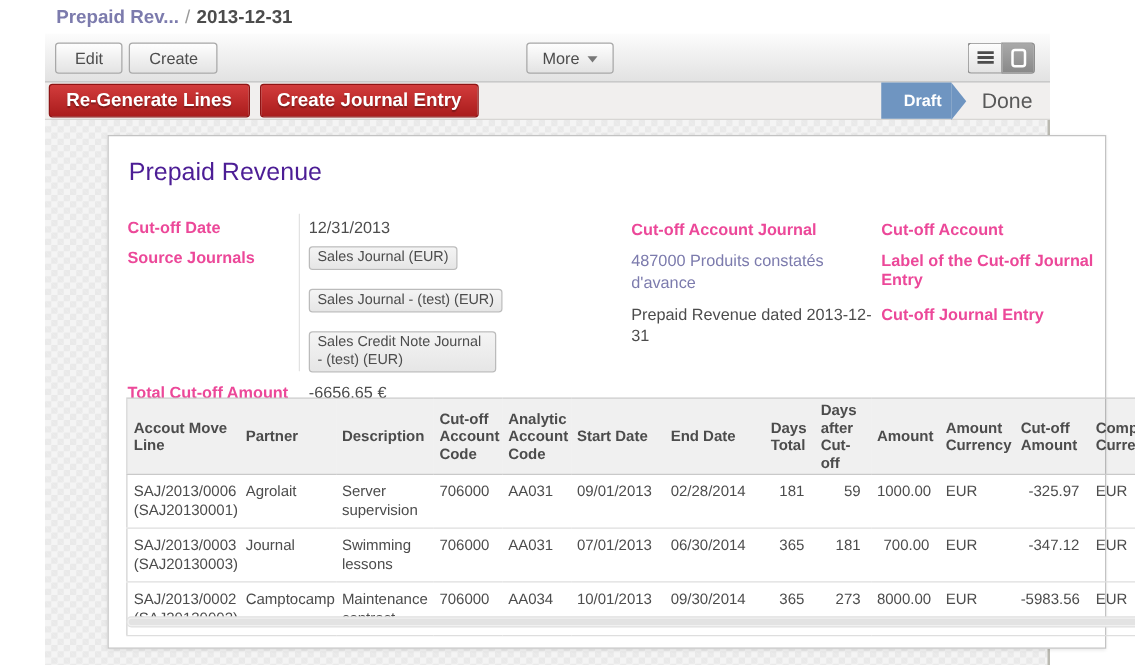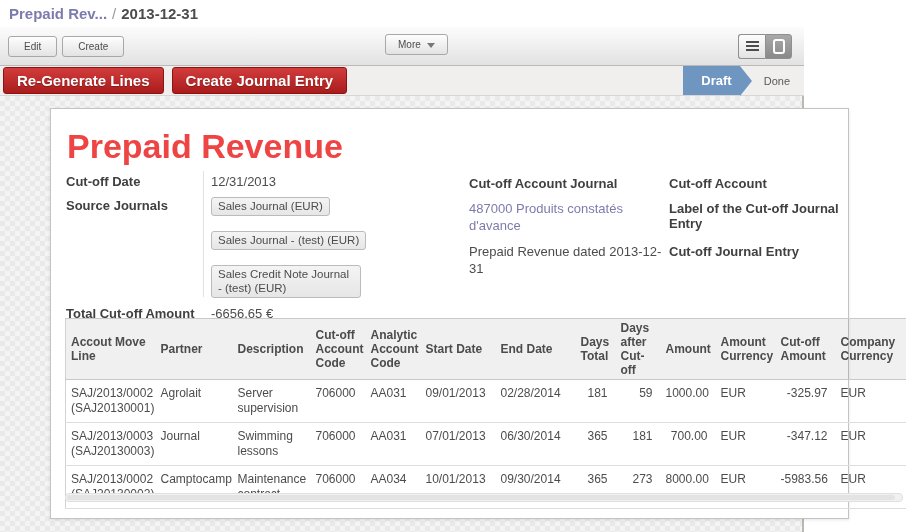--- a/index.html
+++ b/index.html
@@ -1,61 +1,61 @@
 <!DOCTYPE html>
 <html><head>
 <meta charset="utf-8">
 <style>
   * { margin:0; padding:0; box-sizing:border-box; }
   html,body { width:908px; height:532px; overflow:hidden; }
   body { font-family:"Liberation Sans","DejaVu Sans",sans-serif; color:#4c4c4c; background:#fff; }
-  .page { position:relative; width:804px; height:532px; }
+  .page { position:relative; width:804px; height:532px;margin-left:36px; }
 
   
   .breadcrumb-bar { height:27px; background:#fff; display:flex; align-items:center; padding-left:9px; font-size:15px; font-weight:bold; }
   .bc-parent { color:#7c7bad; cursor:pointer; }
   .bc-sep { color:#999; font-weight:normal; margin:0 5px; }
   .bc-current { color:#4c4c4c; }
 
   
   .toolbar { position:relative; height:39px; background:linear-gradient(to bottom,#fcfcfc,#e2e2e2); border-bottom:1px solid #b9b9b9; display:flex; align-items:center; padding:0 12px 0 8px; }
-  .btn { font-family:inherit; font-size:10px; color:#4c4c4c; background:linear-gradient(to bottom,#fefefe,#e3e3e3); border:1px solid #a8a8a8; border-radius:3px; padding:4px 15px; cursor:pointer; }
+  .btn { font-family:inherit; font-size:13px; color:#4c4c4c; background:linear-gradient(to bottom,#fefefe,#e3e3e3); border:1px solid #a8a8a8; border-radius:3px; padding:4px 15px; cursor:pointer; }
   .toolbar .btn + .btn { margin-left:5px; }
   .btn-more { position:absolute; left:380px; top:7px; padding:4px 12px; }
   .caret { display:inline-block; width:0; height:0; border-left:4px solid transparent; border-right:4px solid transparent; border-top:5px solid #777; margin-left:6px; vertical-align:middle; }
   .switcher { margin-left:auto; display:flex; }
   .sw-btn { width:27px; height:25px; border:1px solid #8f8f8f; display:flex; align-items:center; justify-content:center; cursor:pointer; }
   .sw-list { background:linear-gradient(to bottom,#fdfdfd,#e3e3e3); border-radius:3px 0 0 3px; border-right:none; }
   .sw-form { background:linear-gradient(to bottom,#a9a9a9,#898989); border-radius:0 3px 3px 0; }
   .icon-list-glyph { width:13px; height:10px; background:repeating-linear-gradient(to bottom,#4c4c4c 0 2px,transparent 2px 4px); }
   .icon-form-glyph { width:12px; height:15px; border:2px solid #fff; border-radius:3px; background:transparent; }
 
   
   .action-bar { height:30px; background:#f1efee; border-bottom:1px solid #d8d6d4; display:flex; align-items:center; padding-left:3px; }
   .btn-red { font-family:inherit; font-size:15px; font-weight:bold; color:#fff; background:linear-gradient(to bottom,#d23c3c,#aa1c1c); border:1px solid #8e1414; border-radius:3px; padding:4px 13px; margin-right:8px; cursor:pointer; text-shadow:0 1px 1px rgba(0,0,0,.3); }
   .statusbar { margin-left:auto; height:100%; display:flex; align-items:stretch; }
   .step-current { position:relative; background:#6f95c1; color:#fff; font-size:13px; font-weight:bold; display:flex; align-items:center; padding:0 8px 0 18px; margin-right:14px; }
   .step-current::after { content:""; position:absolute; right:-12px; top:0; width:0; height:0; border-top:15px solid transparent; border-bottom:15px solid transparent; border-left:12px solid #6f95c1; }
-  .step-next { color:#595959; font-size:11px; display:flex; align-items:center; padding:0 14px 0 10px; }
+  .step-next { color:#595959; font-size:17px; display:flex; align-items:center; padding:0 14px 0 10px; }
 
   
   .main { position:relative; height:436px;
     background-color:#f4f4f4;
     background-image:linear-gradient(45deg,#e9e9e9 25%,transparent 25%,transparent 75%,#e9e9e9 75%),
                      linear-gradient(45deg,#e9e9e9 25%,transparent 25%,transparent 75%,#e9e9e9 75%);
     background-size:10px 10px; background-position:0 0,5px 5px;
     border-right:2px solid #bab9b1; }
 
   
   .sheet { position:absolute; left:50px; top:12px; width:799px; height:411px; background:#fff; border:1px solid #c3c3c3; box-shadow:0 1px 3px rgba(0,0,0,.1); }
-  .sheet-title { font-size:34px; font-weight:bold; color:#ef4444; margin:18px 0 0 16px; }
+  .sheet-title { font-size:20px; font-weight:normal; color:#4c1d95; margin:18px 0 0 16px; }
   .fgroup { position:absolute; display:grid; font-size:13px; }
   .fgroup-left { left:15px; top:64px; grid-template-columns:138px 270px; row-gap:7px; }
   .fgroup-right { left:418px; top:66px; grid-template-columns:200px 176px; row-gap:9px; }
-  .flabel { font-weight:bold; color:#404040; padding-top:1px; }
+  .flabel { font-weight:bold; color:#ec4899; padding-top:1px; }
   .fvalue { padding-left:7px; color:#4c4c4c; line-height:17px; }
   .fgroup-right .fvalue { padding-left:0; }
   .flink { color:#7c7bad; cursor:pointer; }
   .vsep { position:absolute; left:152px; top:62px; width:1px; height:126px; background:#e2e2e2; }
   .tags { display:flex; flex-wrap:wrap; gap:15px; width:252px; }
   .tag { background:linear-gradient(to bottom,#f4f4f4,#e6e6e6); border:1px solid #bbb; border-radius:3px; padding:1px 6px 2px; font-size:11.5px; line-height:14px; color:#4c4c4c; cursor:pointer; }
   .tag-wrap { max-width:150px; }
 
   
   .lines { position:absolute; left:65px; top:222px; width:840px; border-collapse:collapse; table-layout:fixed; font-size:12px; color:#4c4c4c; border-left:1px solid #d2d2d2; }
@@ -172,21 +172,21 @@
           <th class="num">Days Total</th>
           <th>Days after Cut-off</th>
           <th class="num">Amount</th>
           <th>Amount Currency</th>
           <th>Cut-off Amount</th>
           <th>Company Currency</th>
         </tr>
       </thead>
       <tbody>
         <tr>
-          <td>SAJ/2013/0002 (SAJ20130001)</td>
+          <td>SAJ/2013/0006 (SAJ20130001)</td>
           <td>Agrolait</td>
           <td>Server supervision</td>
           <td>706000</td>
           <td>AA031</td>
           <td>09/01/2013</td>
           <td>02/28/2014</td>
           <td class="num">181</td>
           <td class="num">59</td>
           <td class="num">1000.00</td>
           <td>EUR</td>

